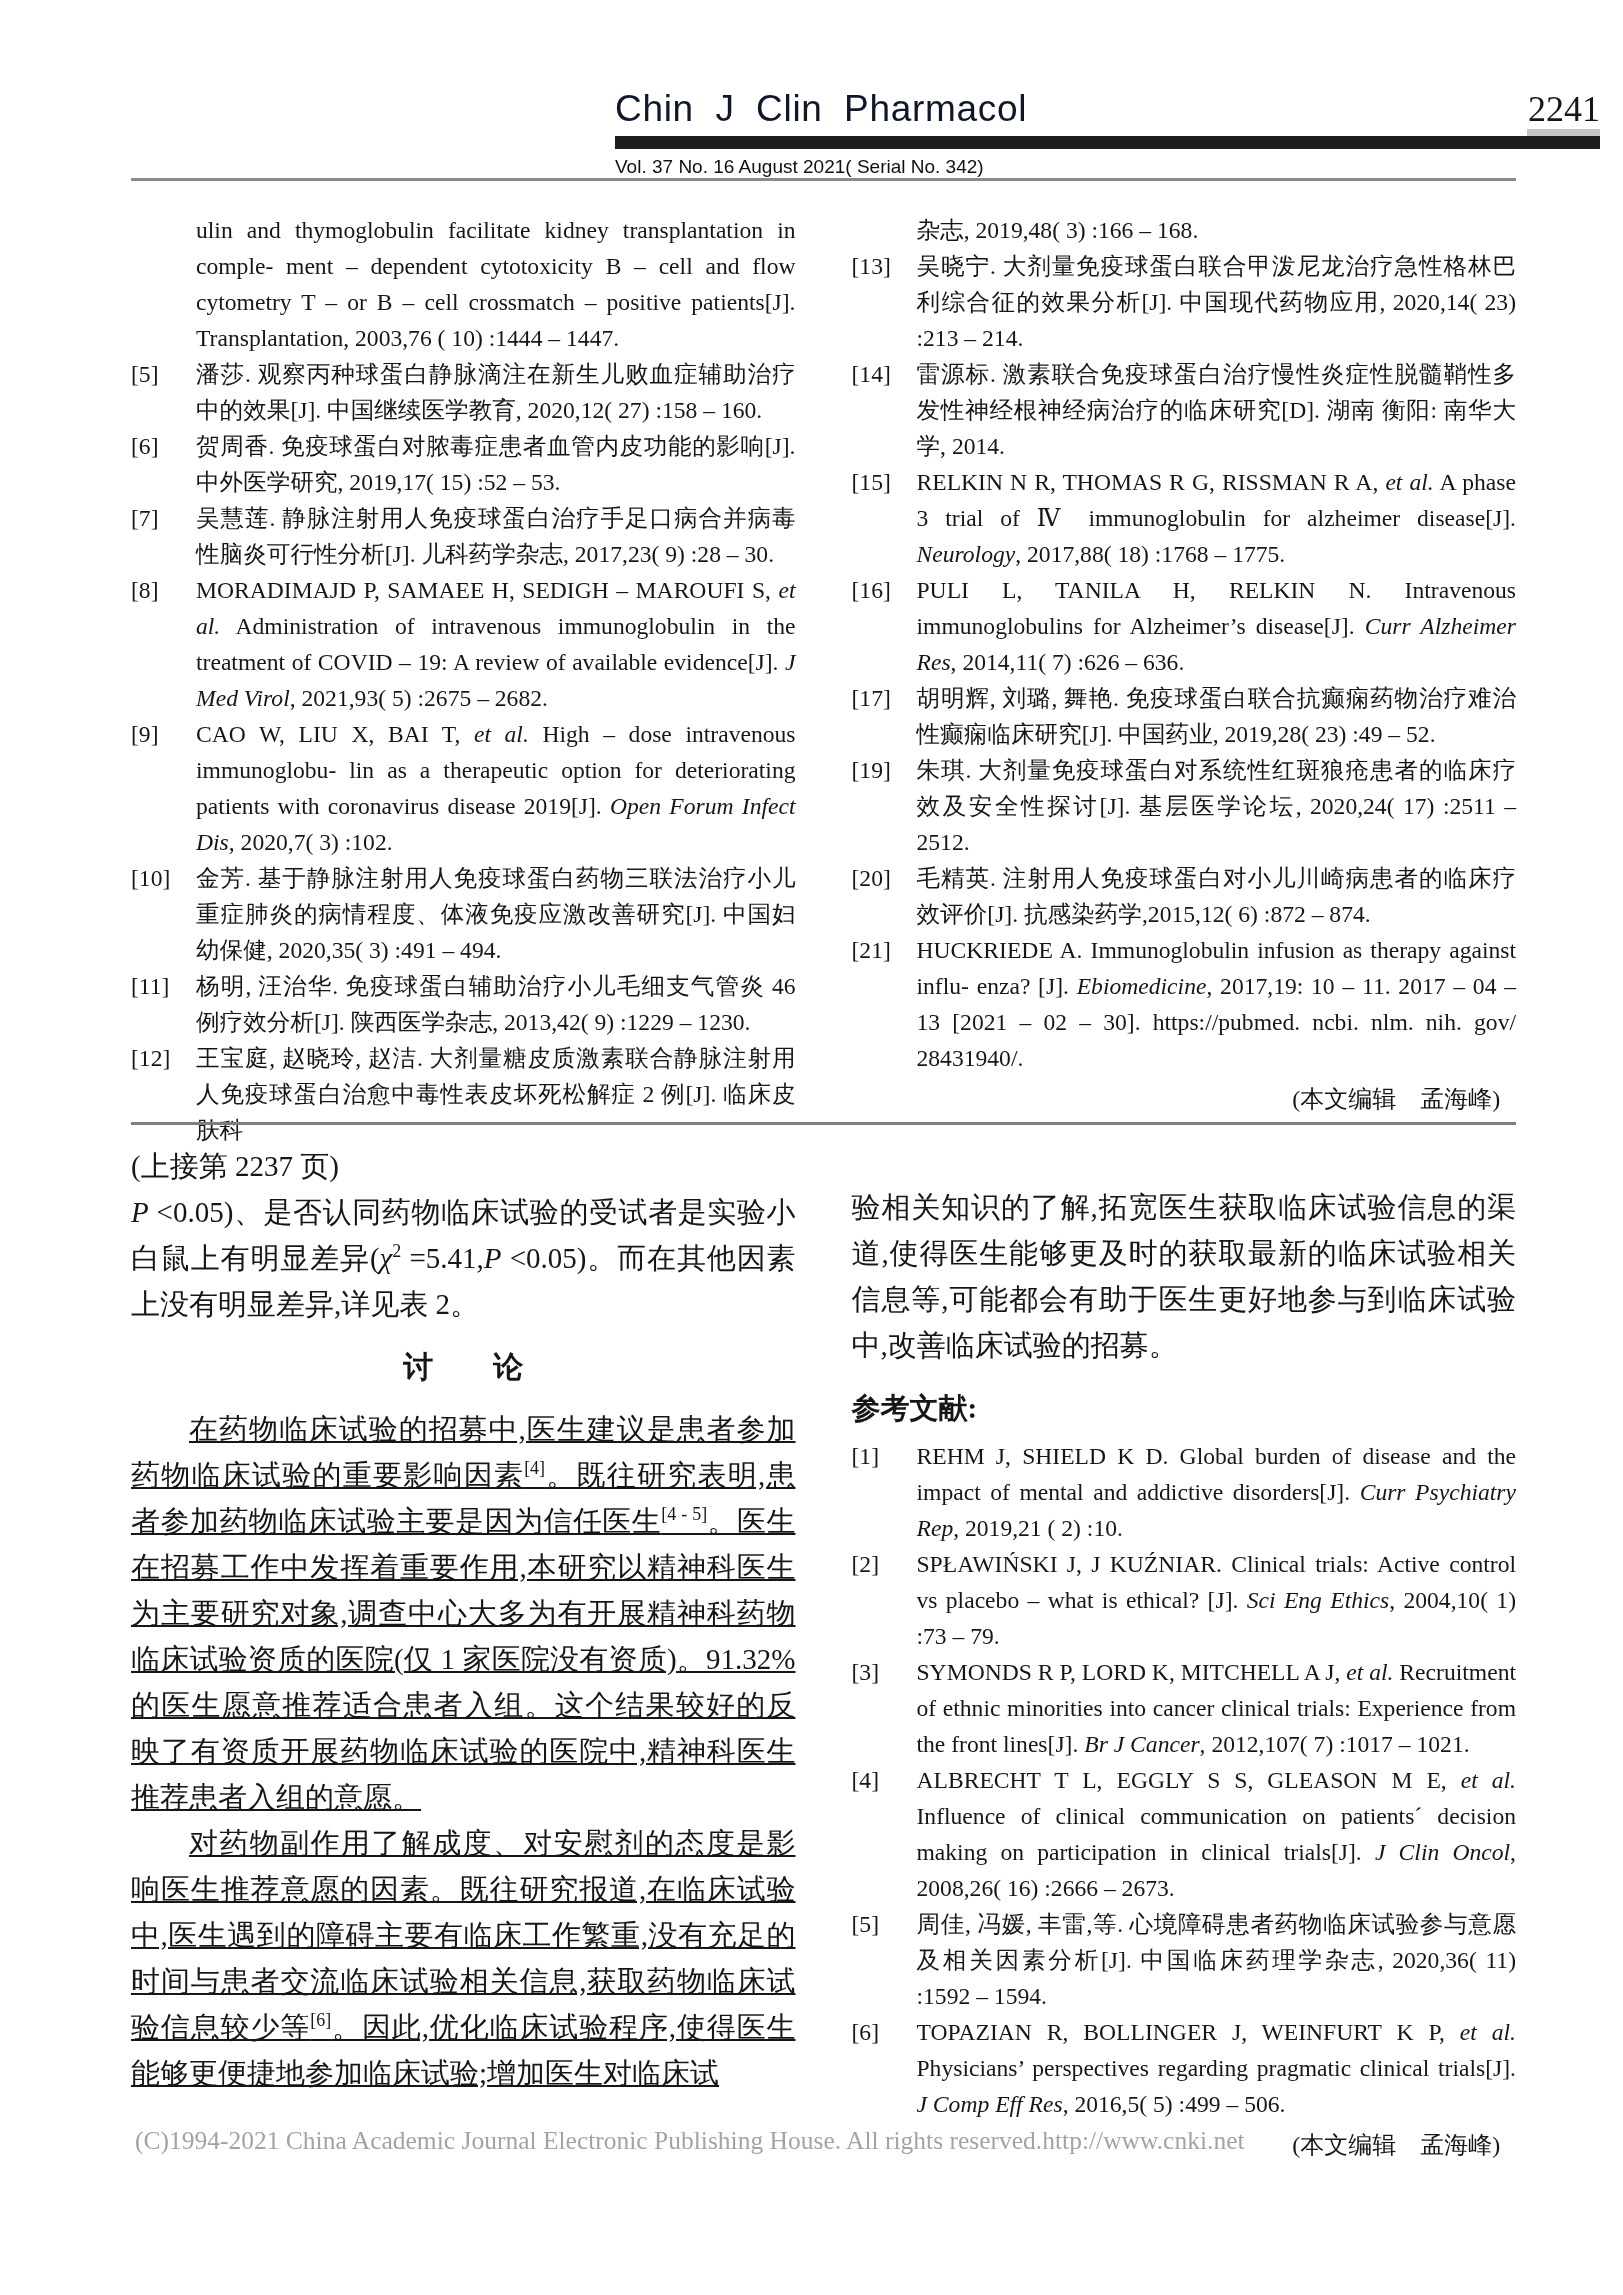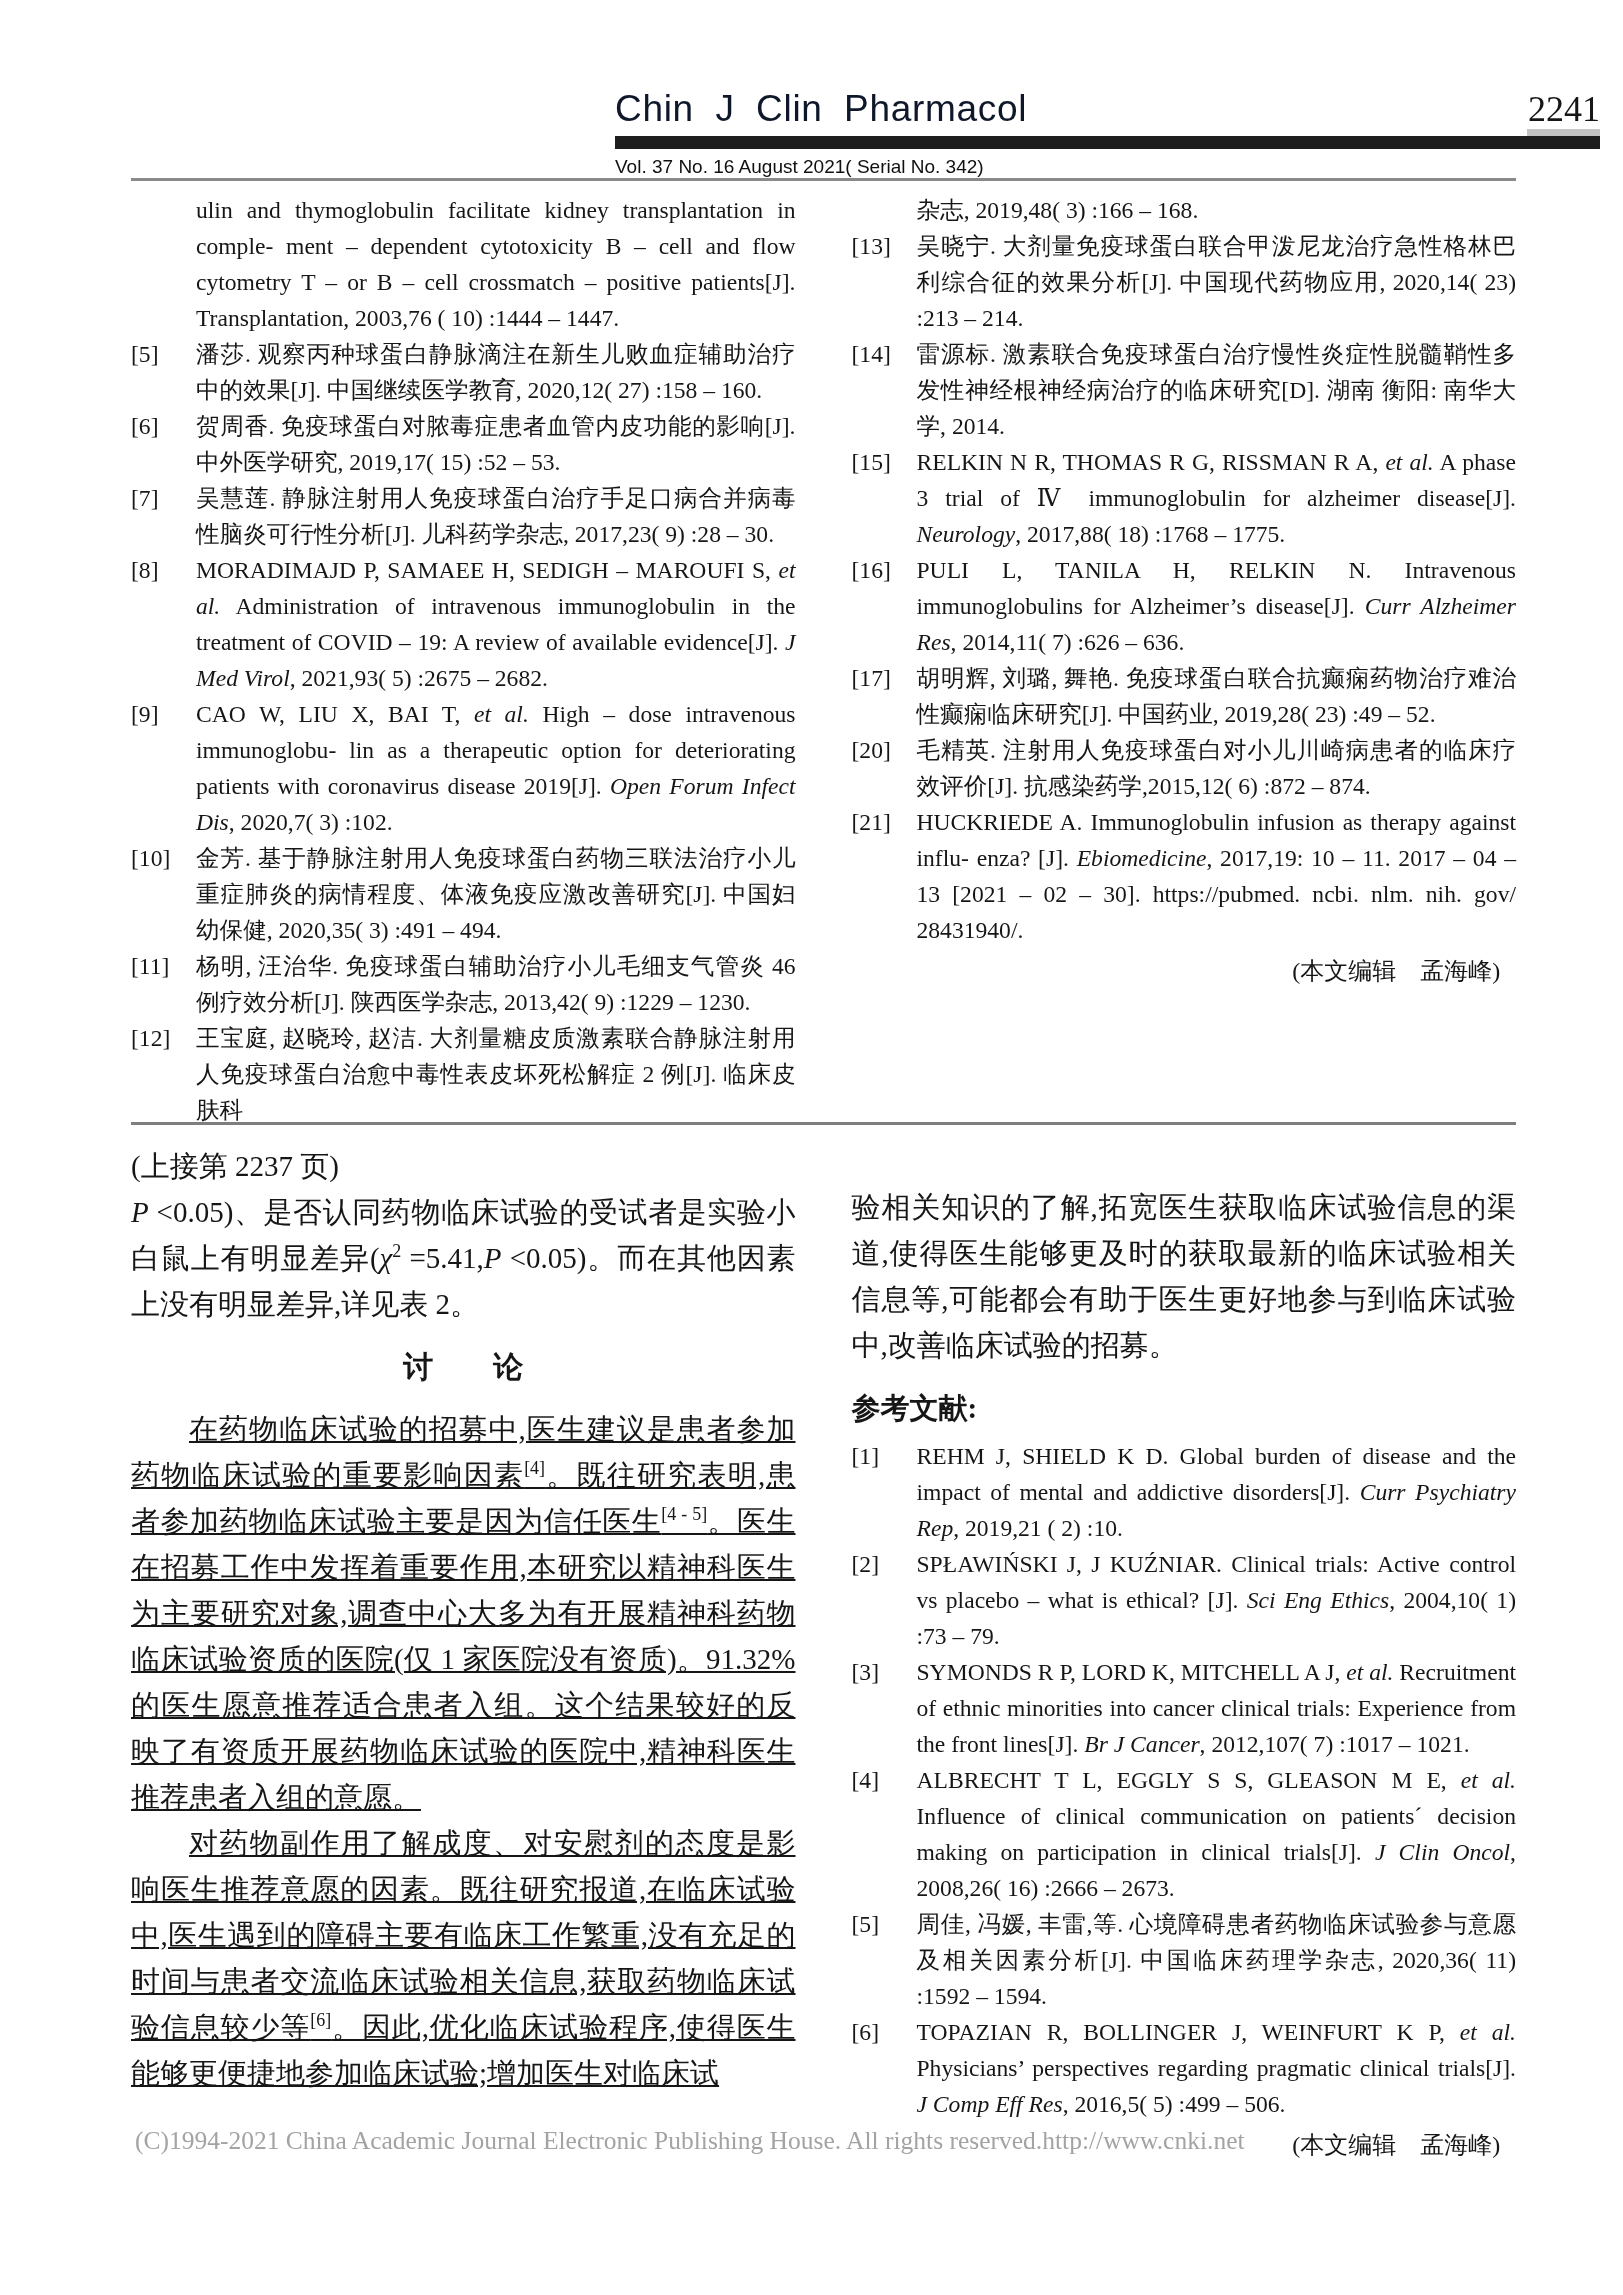--- a/index.html
+++ b/index.html
@@ -27,21 +27,21 @@
   .issue-line {
     font-family: "Liberation Sans", "DejaVu Sans", sans-serif;
     font-size: 19px; line-height: 26px; margin-top: 5.2px; color: #101010;
   }
 
   .rule { position: absolute; left: 131px; right: 107px; background: #8a8a8a; }
   .rule-header { top: 178px; height: 3.3px; }
   .rule-mid { top: 1122px; height: 3.3px; background: #7e7e7e; }
 
   
-  .refs-top { position: absolute; top: 192px; left: 131px; right: 107px; display: flex; gap: 56px; }
+  .refs-top { position: absolute; top: 212px; left: 131px; right: 107px; display: flex; gap: 56px; }
   .col { flex: 1 1 0; min-width: 0; }
 
   .ref-list { font-size: 23.6px; line-height: 36px; }
   .ref-item { display: flex; }
   .ref-num { flex: 0 0 65px; }
   .ref-body { flex: 1 1 auto; text-align: justify; }
 
   .editor-note { text-align: right; font-size: 24px; line-height: 36px; padding-right: 15.7px; margin-top: 5.2px; }
 
   
@@ -142,20 +142,24 @@
       </div>
       <div class="ref-item">
         <span class="ref-num">[16]</span>
         <span class="ref-body">PULI L, TANILA H, RELKIN N. Intravenous immunoglobulins for Alzheimer’s disease[J]. <i>Curr Alzheimer Res</i>, 2014,11( 7) :626 – 636.</span>
       </div>
       <div class="ref-item">
         <span class="ref-num">[17]</span>
         <span class="ref-body">胡明辉, 刘璐, 舞艳. 免疫球蛋白联合抗癫痫药物治疗难治性癫痫临床研究[J]. 中国药业, 2019,28( 23) :49 – 52.</span>
       </div>
       <div class="ref-item">
+        <span class="ref-num">[19]</span>
+        <span class="ref-body">朱琪. 大剂量免疫球蛋白对系统性红斑狼疮患者的临床疗效及安全性探讨[J]. 基层医学论坛, 2020,24( 17) :2511 – 2512.</span>
+      </div>
+      <div class="ref-item">
         <span class="ref-num">[20]</span>
         <span class="ref-body">毛精英. 注射用人免疫球蛋白对小儿川崎病患者的临床疗效评价[J]. 抗感染药学,2015,12( 6) :872 – 874.</span>
       </div>
       <div class="ref-item">
         <span class="ref-num">[21]</span>
         <span class="ref-body">HUCKRIEDE A. Immunoglobulin infusion as therapy against influ- enza? [J]. <i>Ebiomedicine</i>, 2017,19: 10 – 11. 2017 – 04 – 13 [2021 – 02 – 30]. https://pubmed. ncbi. nlm. nih. gov/ 28431940/.</span>
       </div>
       <div class="editor-note">(本文编辑　孟海峰)</div>
     </div>
   </div>

